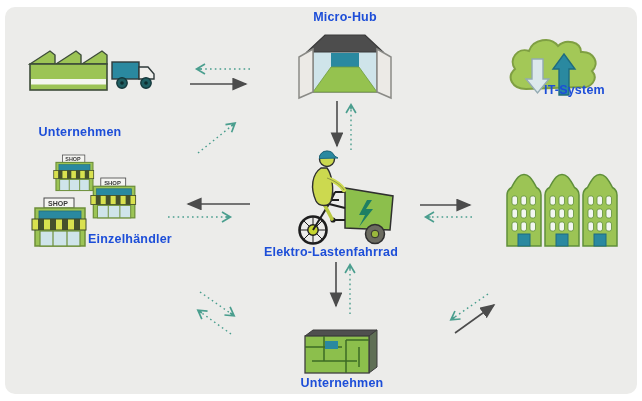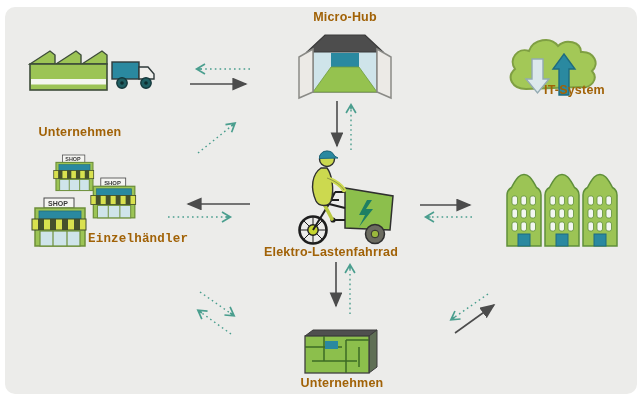--- a/index.html
+++ b/index.html
@@ -1,20 +1,20 @@
 <!DOCTYPE html>
 <html><head>
 <meta charset="utf-8">
 <style>
   html,body{margin:0;padding:0;background:#fff;}
   body{font-family:"Liberation Sans",sans-serif;}
   .canvas{position:relative;width:642px;height:401px;background:#ffffff;overflow:hidden;}
   .panel{position:absolute;left:5px;top:7px;width:632px;height:387px;background:#ececea;border-radius:10px;}
   .icon{position:absolute;}
-  .node-label{position:absolute;font-size:12.5px;font-weight:700;color:#a16207;letter-spacing:.2px;white-space:nowrap;}
+  .node-label{position:absolute;font-size:12.5px;font-weight:700;color:#1d4ed8;letter-spacing:.2px;white-space:nowrap;}
   .center{text-align:center;}
   svg text{font-family:"Liberation Sans",sans-serif;}
   .arrows{position:absolute;left:0;top:0;width:642px;height:401px;pointer-events:none;}
   .solid-line{stroke:#4c4c4c;stroke-width:1.6;fill:none;}
   .dotted-line{stroke:#4a9e8e;stroke-width:1.4;fill:none;stroke-dasharray:1.6 3.2;}
 </style>
 </head>
 <body>
 
 <div class="canvas">
@@ -135,21 +135,21 @@
         <line x1="36" y1="33" x2="36" y2="48" stroke="#6d8f3a" stroke-width="1.2"></line>
       </g>
     </defs>
     <use href="#shop" transform="translate(25,5) scale(0.74)"></use>
     <use href="#shop" transform="translate(62,28) scale(0.83)"></use>
     <use href="#shop" transform="translate(3,48) scale(1)"></use>
     <text x="45" y="11" text-anchor="middle" font-size="5.4" font-weight="bold" fill="#3a3a3a">SHOP</text>
     <text x="84.5" y="34.8" text-anchor="middle" font-size="5.9" font-weight="bold" fill="#3a3a3a">SHOP</text>
     <text x="30" y="56" text-anchor="middle" font-size="7" font-weight="bold" fill="#3a3a3a">SHOP</text>
   </svg>
-  <div class="node-label" style="left:88px;top:232px;font-family:Liberation Mono, monospace;">Einzelhändler</div>
+  <div class="node-label" style="left:88px;top:232px;">Einzelhändler</div>
 
   <svg class="icon" style="left:283px;top:140px;" width="116" height="106" viewBox="0 0 116 106">
     <polygon points="62,48 110,56 107,90 62,88" fill="#8cbf4c" stroke="#2f2f2f" stroke-width="1.5"></polygon>
     <polygon points="84,60 76,75 82,75 76,87 90,69 83,69 89,60" fill="#1e7f63"></polygon>
     <circle cx="92" cy="94" r="9.5" fill="#6b6b60" stroke="#2f2f2f" stroke-width="1.5"></circle>
     <circle cx="92" cy="94" r="3.8" fill="#9ab83c" stroke="#2f2f2f" stroke-width="1"></circle>
     <circle cx="30" cy="90" r="13.5" fill="none" stroke="#1e1e1e" stroke-width="2.6"></circle>
     <line x1="30" y1="77" x2="30" y2="103" stroke="#1e1e1e" stroke-width="1"></line>
     <line x1="17" y1="90" x2="43" y2="90" stroke="#1e1e1e" stroke-width="1"></line>
     <line x1="21" y1="81" x2="39" y2="99" stroke="#1e1e1e" stroke-width="1"></line>

